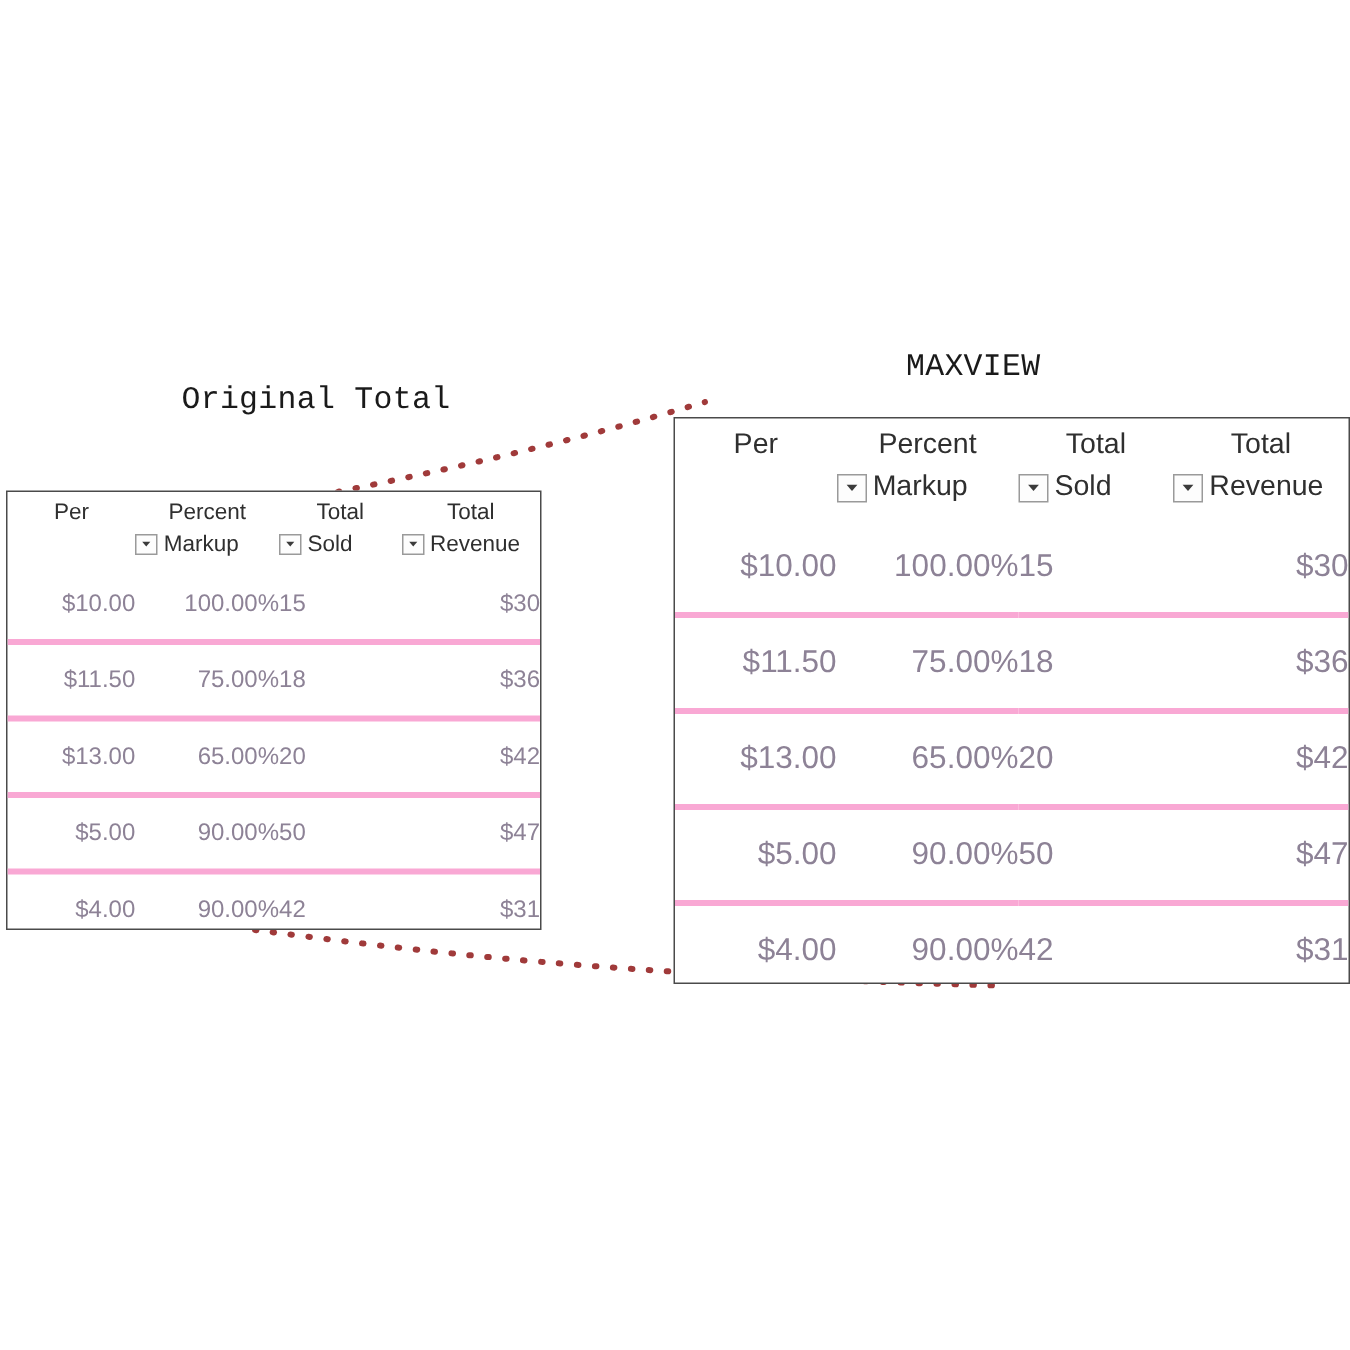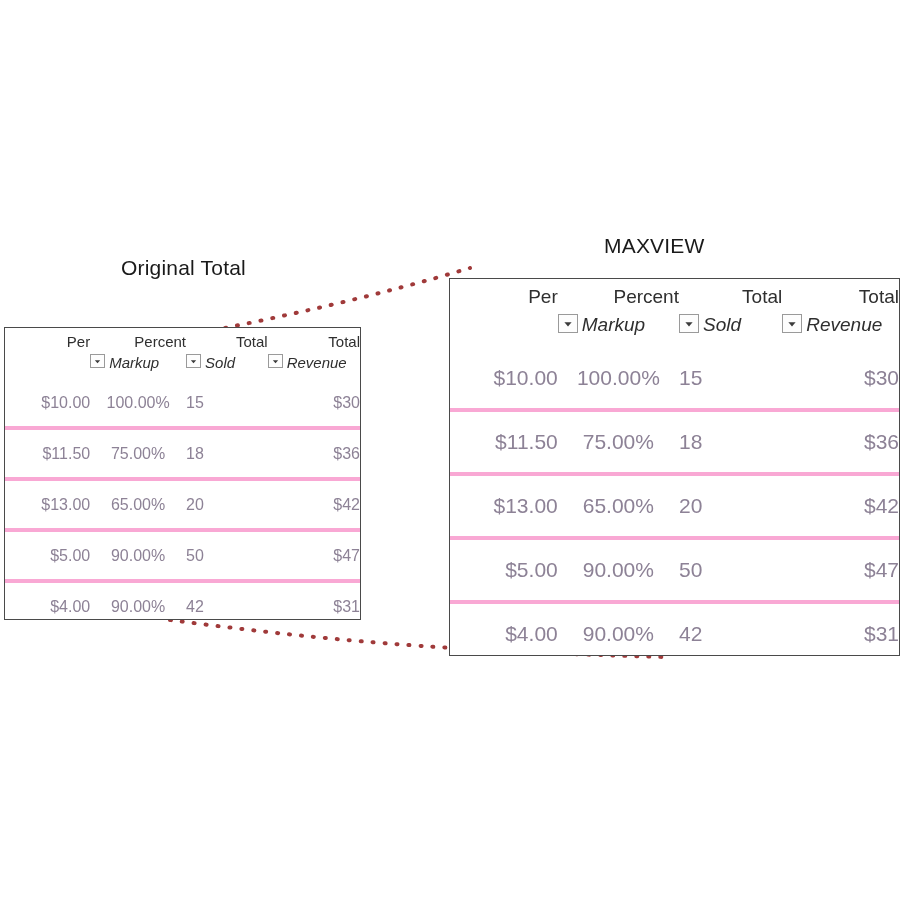--- a/index.html
+++ b/index.html
@@ -16,21 +16,21 @@
   }
 
   .stage {
     position: absolute;
     inset: 0;
   }
 
   
   .caption {
     position: absolute;
-    font-family: Liberation Sans, sans-serif;
+    font-family: Liberation Mono, monospace;
     color: #1a1a1a;
     font-size: 21px;
     letter-spacing: 0.2px;
     white-space: nowrap;
     text-align: center;
   }
   #caption-original { left: 121px; top: 256px; }
   #caption-maxview  { left: 604px; top: 234px; }
 
   
@@ -56,48 +56,48 @@
   }
 
   
   .grid thead th {
     color: #2f2f2f;
     text-align: center;
     vertical-align: top;
   }
   .hdr-line1 {
     display: block;
-    text-align: right;
+    text-align: center;
   }
   .hdr-line2 {
     display: flex;
+    align-items: center;
     gap: 4px;
     justify-content: flex-start;
-    font-style: italic;
   }
   .filter-btn {
     display: inline-flex;
     align-items: center;
     justify-content: center;
     border: 1px solid #9a9a9a;
     background: #fdfdfd;
     box-sizing: border-box;
     color: #3b3b3b;
     line-height: 1;
     flex: 0 0 auto;
   }
   .filter-btn svg { display: block; }
 
   
   .grid tbody td {
     border-top: 4px solid #f9a8d4;
   }
   .grid tbody tr:first-child td { border-top: none; }
   .cell-num  { text-align: right; }
-  .cell-pct  { text-align: center; }
+  .cell-pct  { text-align: right; }
   .cell-cnt  { }
 
   
   #panel-original {
     left: 4px;
     top: 327px;
     width: 357px;
     height: 293px;
   }
   #panel-original .grid { font-size: 15px; }

